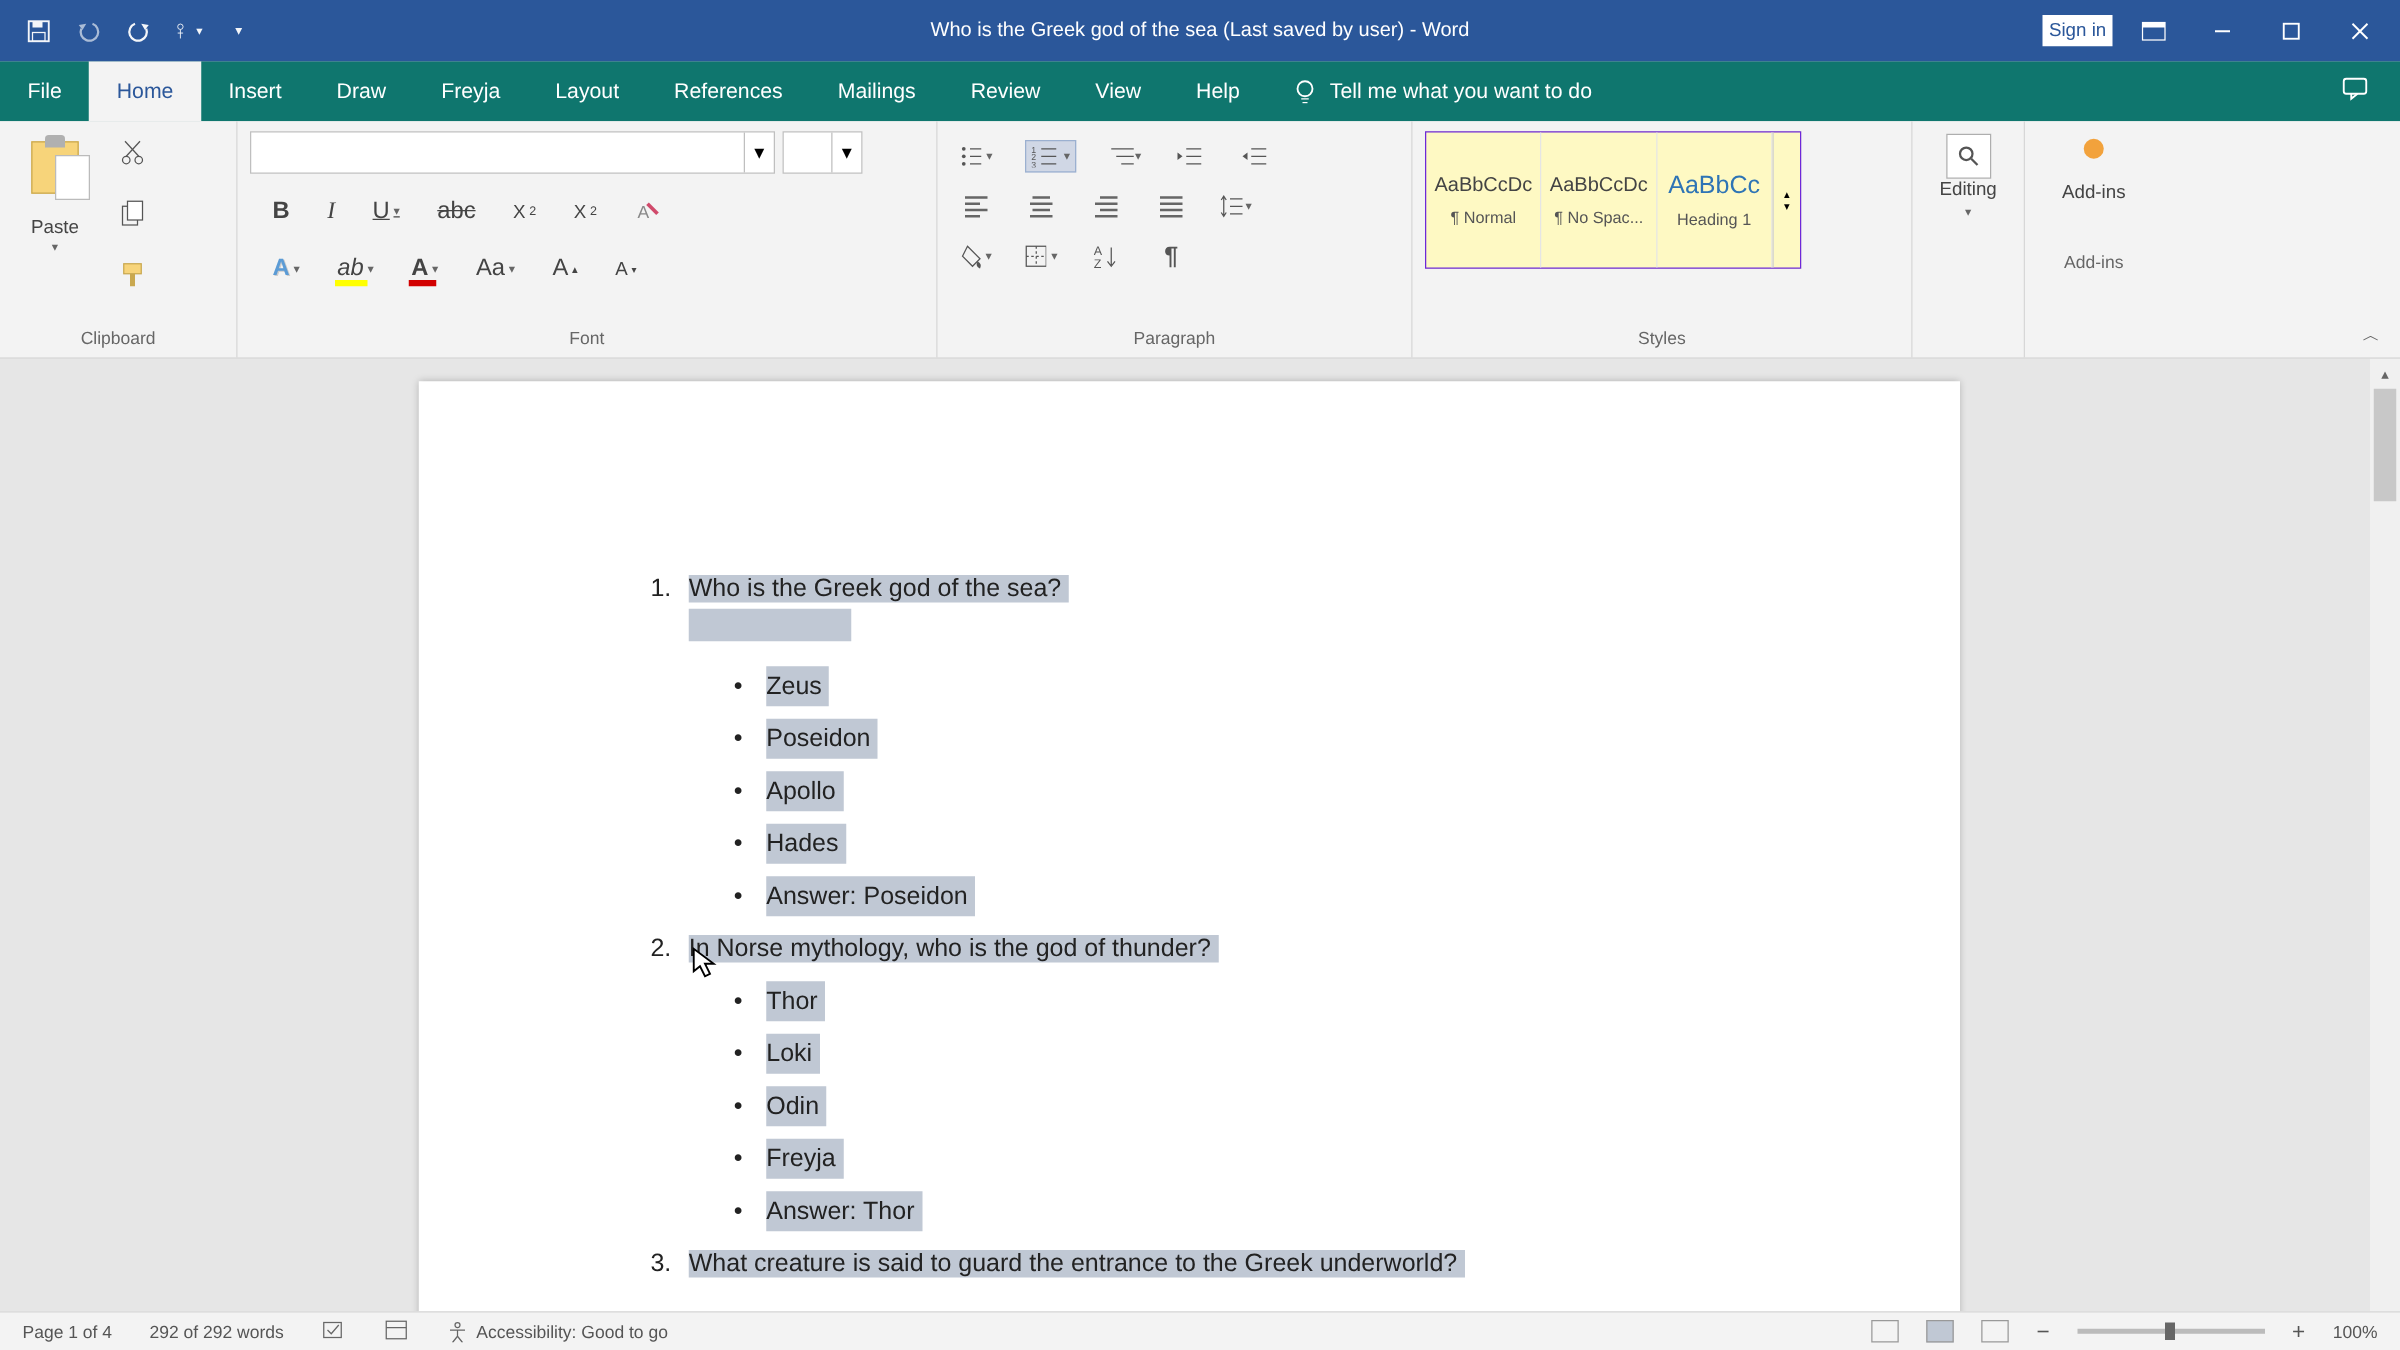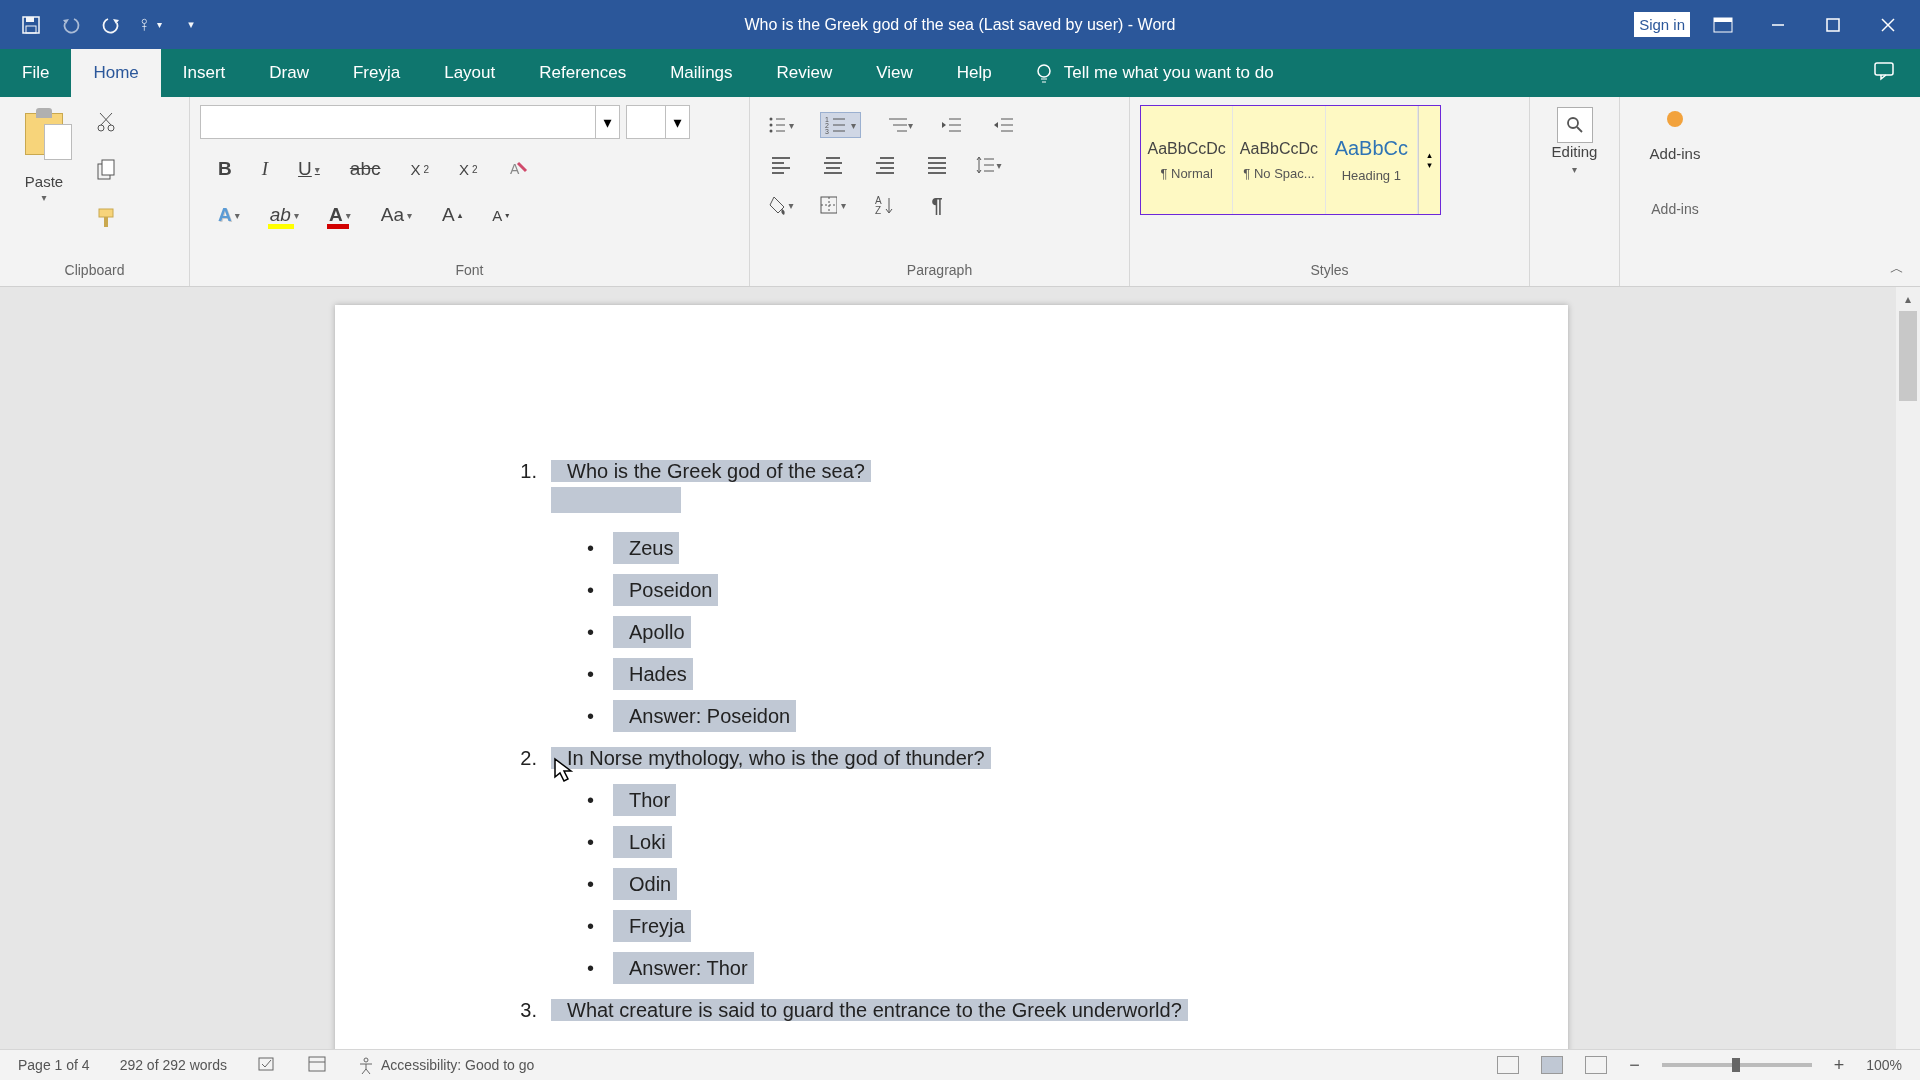--- a/index.html
+++ b/index.html
@@ -82,21 +82,21 @@
 .scroll-up { top: 0; } .scroll-down { bottom: 0; }
 .scroll-thumb { position: absolute; right: 3px; top: 24px; width: 18px; height: 90px; background: #c8c8c8; }
 
 .doc-content { font-size: 20px; color: #222; line-height: 1.6; }
 .ol-item { display: flex; }
 .ol-num { width: 36px; text-align: right; padding-right: 14px; }
 .ol-text { }
 .ul { margin-left: 72px; }
 .ul-item { display: flex; align-items: baseline; margin: 10px 0; }
 .ul-bullet { width: 26px; }
-.sel { background: #c0c8d4; padding: 0 6px 0 16px; }
+.sel { background: #c0c8d4; padding: 0 6px 0 0; }
 .sel-line2 { background: #c0c8d4; display: inline-block; height: 26px; width: 130px; margin-left: 0; }
 
 .cursor-arrow { position: absolute; left: 553px; top: 470px; pointer-events: none; z-index: 50; }
 
 .statusbar { position: absolute; bottom: 0; left: 0; right: 0; height: 31px; background: #f3f3f3; border-top: 1px solid #d6d6d6; display: flex; align-items: center; font-size: 14px; color: #555; padding: 0 18px; gap: 30px; }
 .status-right { margin-left: auto; display: flex; align-items: center; gap: 22px; }
 .view-btn { width: 22px; height: 18px; border: 1px solid #999; }
 .view-btn.active { background: #c0c8d4; }
 .zoom-slider { width: 150px; height: 4px; background: #bbb; position: relative; }
 .zoom-thumb { position: absolute; top: -5px; left: 70px; width: 8px; height: 14px; background: #666; }

